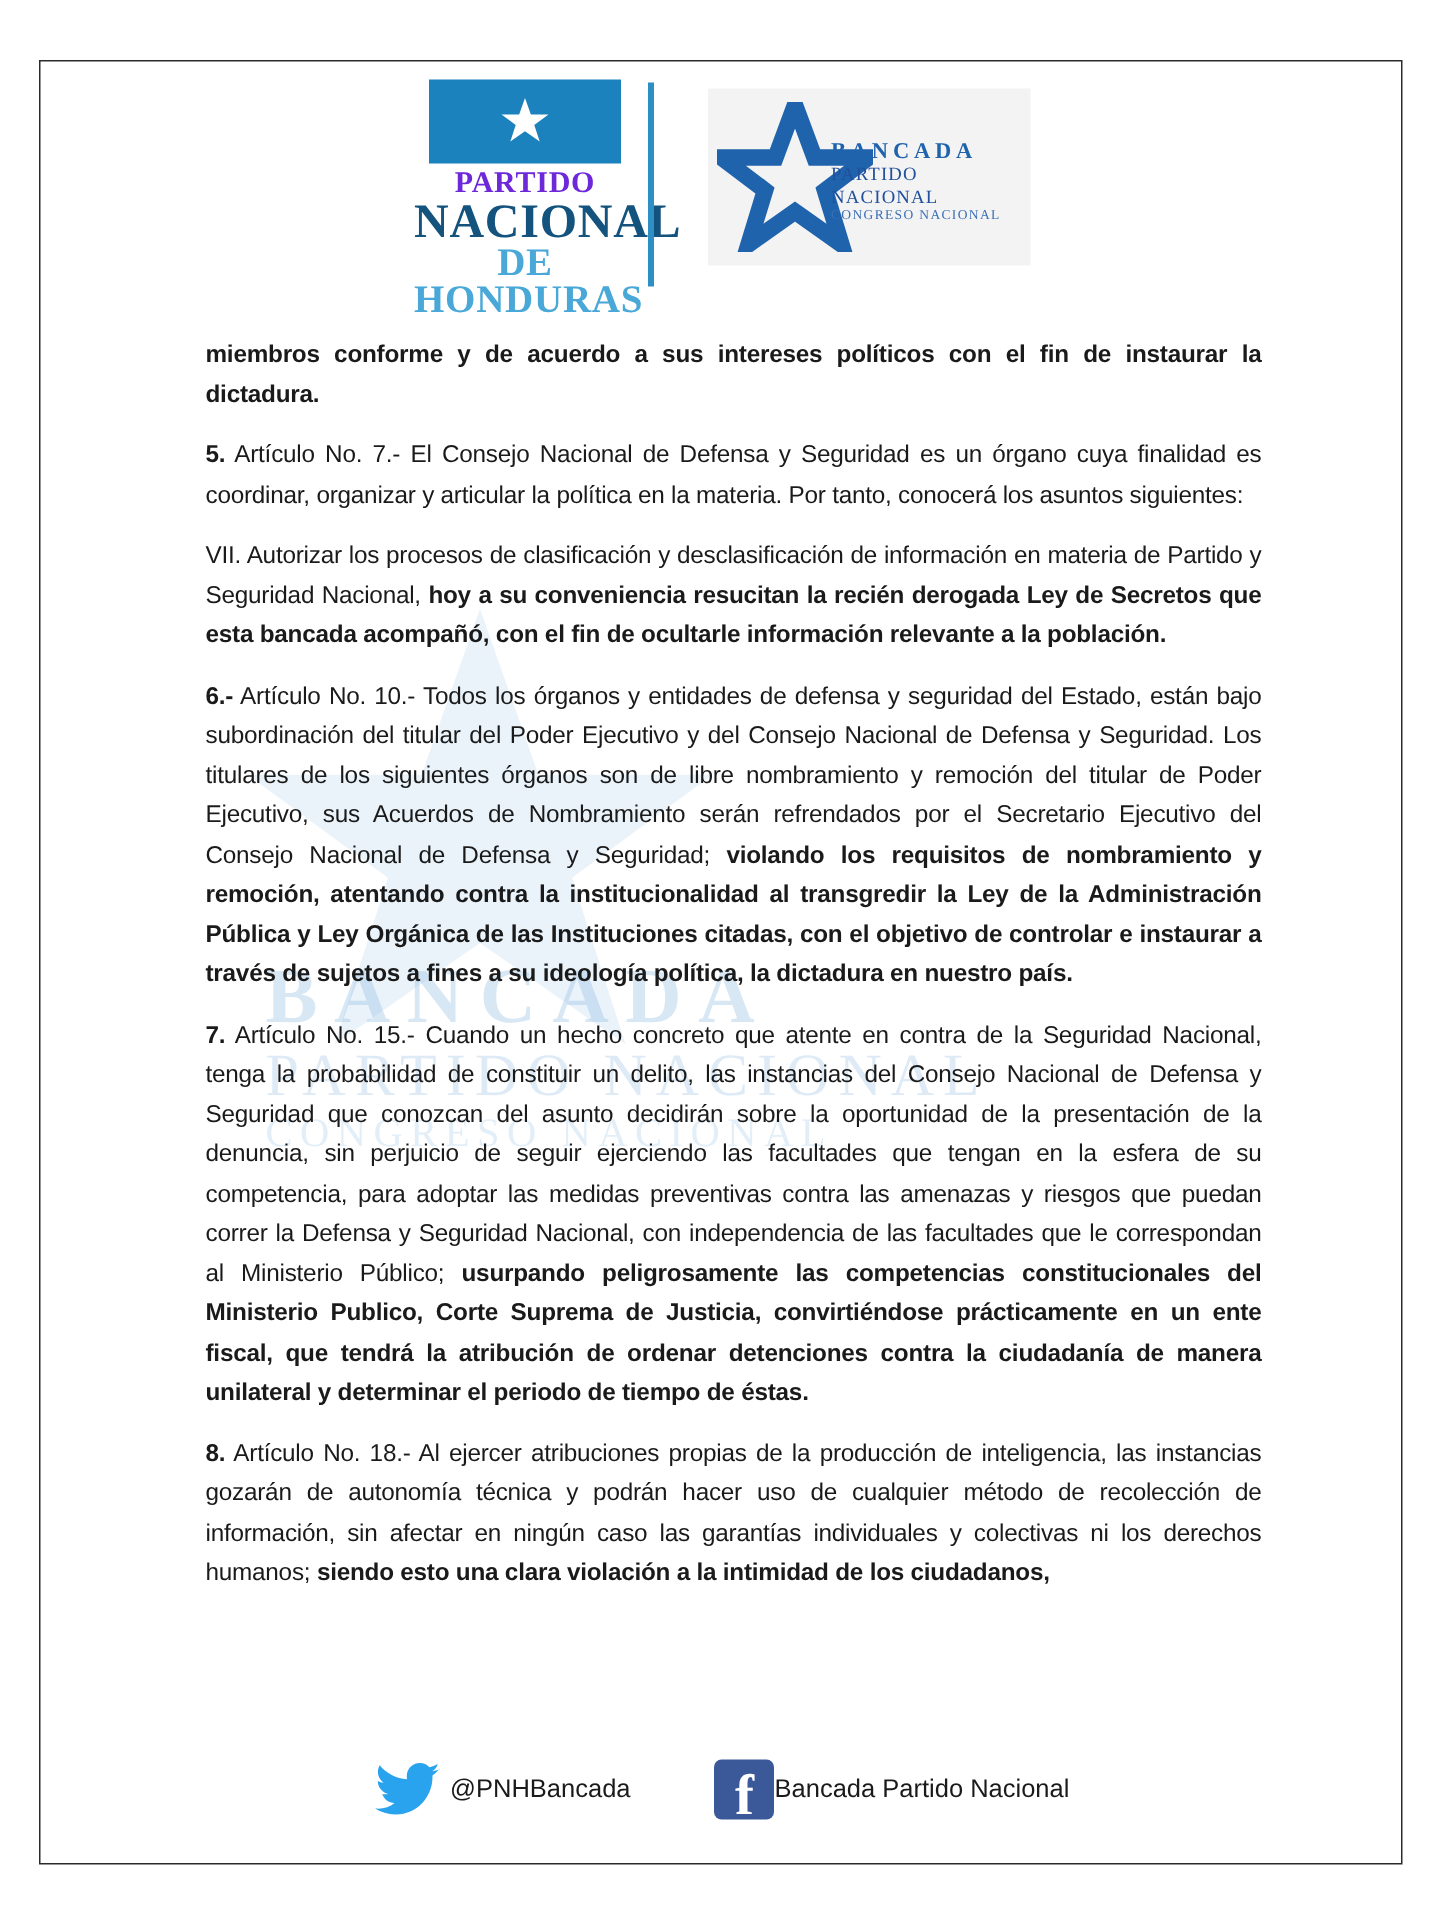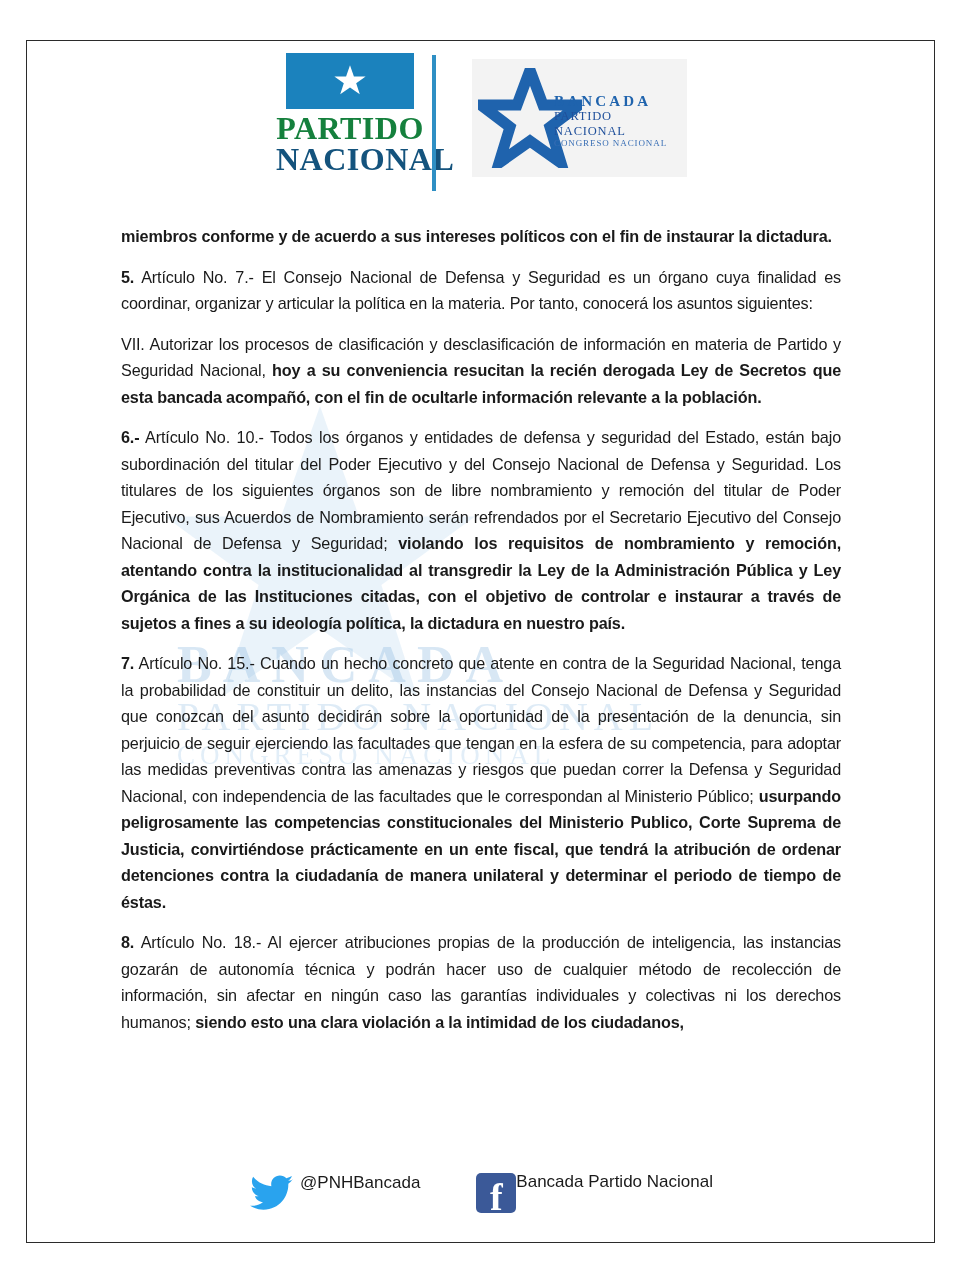--- a/index.html
+++ b/index.html
@@ -116,21 +116,21 @@
     align-items: center;
     justify-content: center;
   }
   #logo-pnh .pnh-word {
     font-family: "Liberation Serif", serif;
     font-weight: 700;
     text-align: center;
     line-height: .96;
     letter-spacing: 0.5px;
   }
-  .pnh-l1 { font-size: 32px; color: #15803d; }
+  .pnh-l1 { font-size: 20px; color: #6d28d9; }
   .pnh-l2 { font-size: 32px; color: #14537d; }
   .pnh-l3 { font-size: 26px; color: #4aa8d8; }
   #logo-pnh .divider {
     position: absolute;
     right: 0px;
     top: 2px;
     width: 4px;
     height: 136px;
     background: #2e8fc4;
   }
@@ -163,41 +163,41 @@
     top: 182px;
     width: 720px;
     z-index: 2;
   }
   .para {
     font-family: "Liberation Sans", sans-serif;
     font-size: 16.2px;
     line-height: 26.5px;
     color: #1a1a1a;
     text-align: justify;
-    margin: 0 0 14px 0;
+    margin: 0 0 14px 16px;
     letter-spacing: -0.15px;
   }
   .para b, .para strong { font-weight: 700; }
 
   
   #footer {
     position: absolute;
     left: 0;
     bottom: 22px;
     width: 909px;
     height: 54px;
     z-index: 3;
     display: flex;
     align-items: center;
     justify-content: center;
     gap: 56px;
   }
   .social {
     display: flex;
-    align-items: flex-start;
+    align-items: center;
     gap: 0px;
   }
   .social .handle {
     font-family: "Liberation Sans", sans-serif;
     font-size: 17px;
     color: #1a1a1a;
     line-height: 1;
     padding-bottom: 2px;
   }
   .social.tw .handle { margin-left: 6px; }
@@ -269,20 +269,21 @@
     <div id="header">
 
       <div id="logo-pnh">
         <div class="flag">
           <svg width="34" height="34" viewBox="0 0 100 100">
             <polygon points="50,4 61.5,36.5 96,36.5 68.2,56.7 78.8,89 50,69 21.2,89 31.8,56.7 4,36.5 38.5,36.5" fill="#ffffff"></polygon>
           </svg>
         </div>
         <div class="pnh-word pnh-l1">PARTIDO</div>
         <div class="pnh-word pnh-l2">NACIONAL</div>
+        <div class="pnh-word pnh-l3">DE HONDURAS</div>
         <div class="divider"></div>
       </div>
 
       <div id="logo-bancada">
         <svg class="bc-star" width="104" height="100" viewBox="0 0 100 100">
           <polygon points="50,2 63,37 99,37 70,59 81,95 50,73 19,95 30,59 1,37 37,37" fill="none" stroke="#1f63ad" stroke-width="11" stroke-linejoin="miter"></polygon>
         </svg>
         <div class="bc-text">
           <div class="bc-l1">BANCADA</div>
           <div class="bc-l2">PARTIDO NACIONAL</div>

